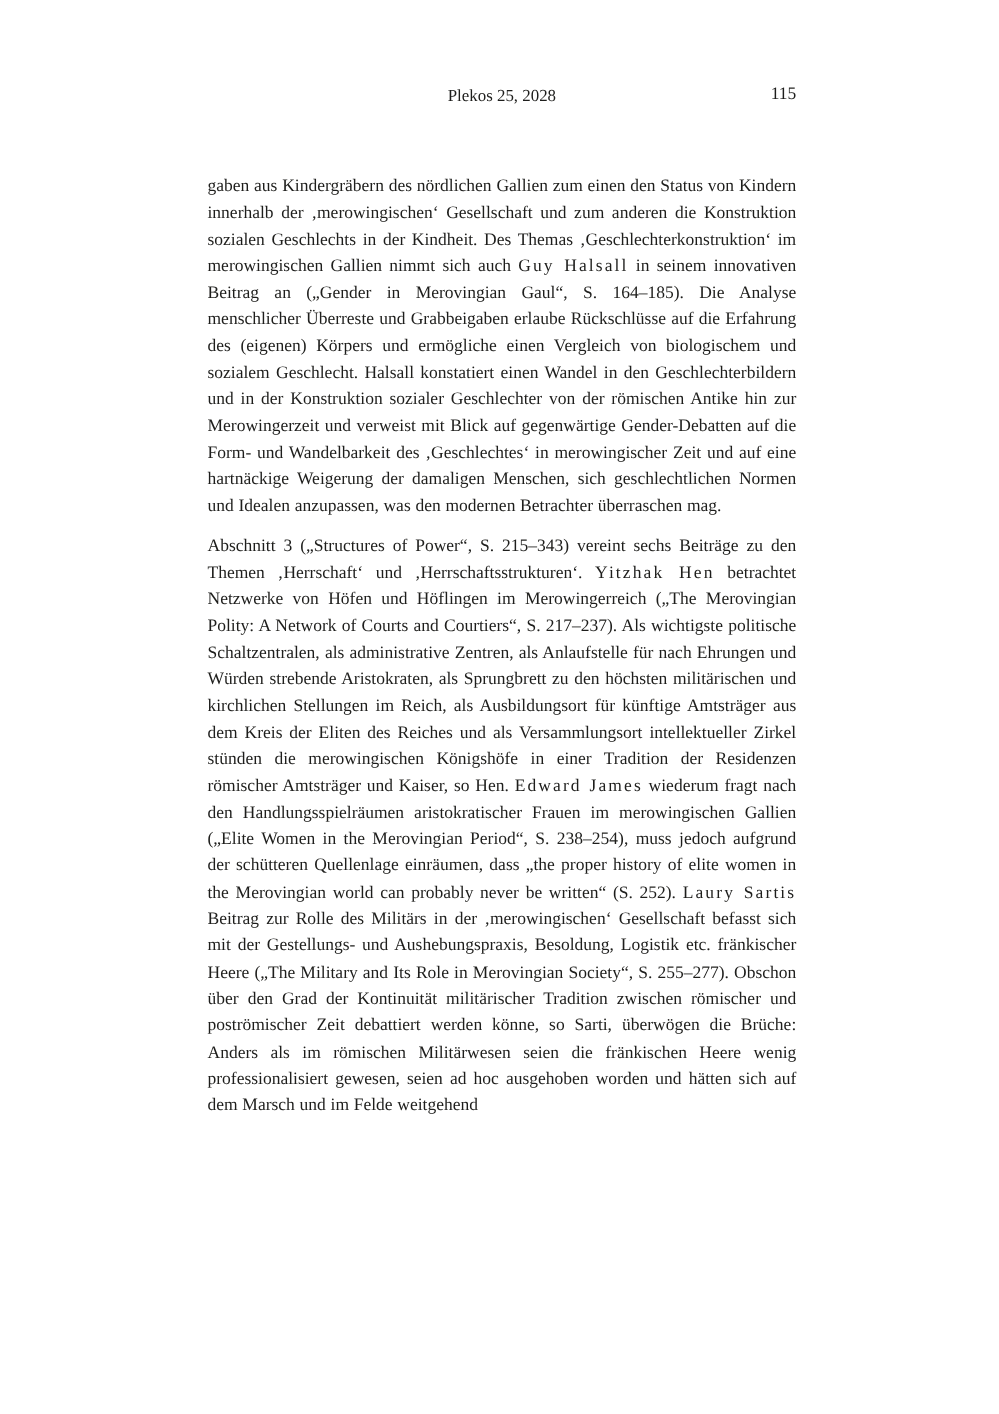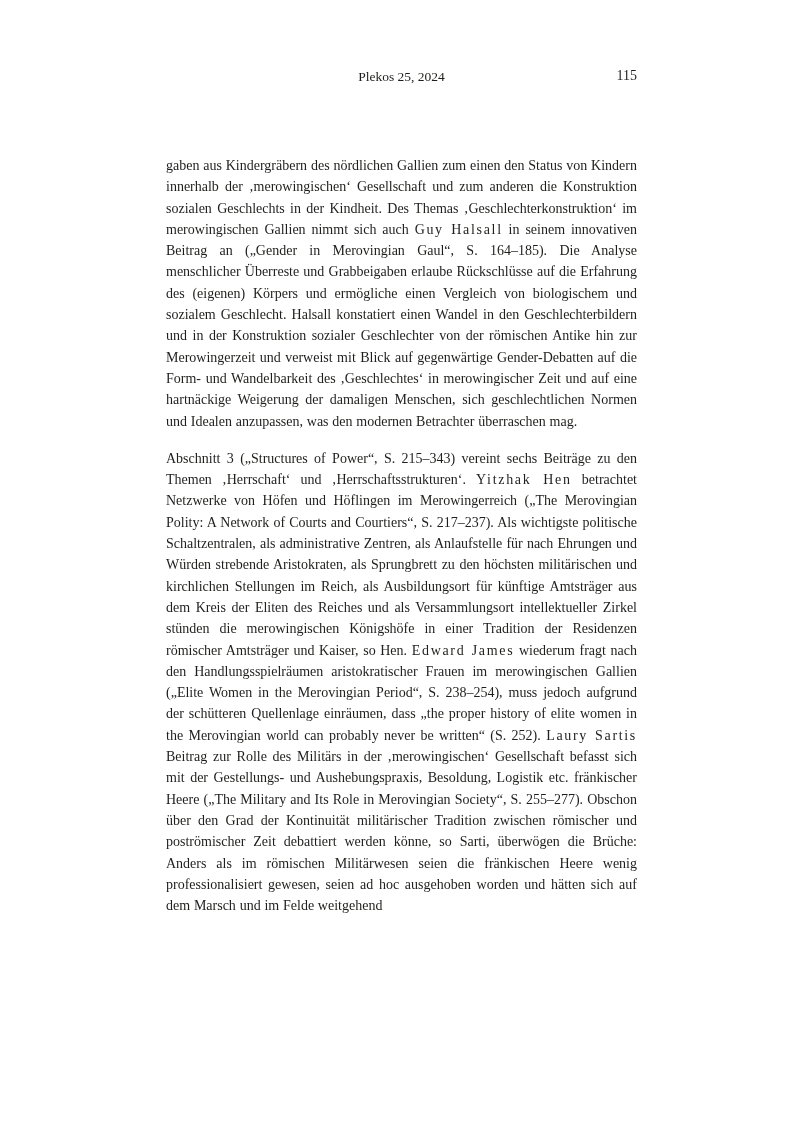--- a/index.html
+++ b/index.html
@@ -45,31 +45,31 @@
     left: 166px;
     width: 471px;
     font-size: 14px;
     line-height: 21.3px;
     text-align: justify;
     hyphens: auto;
     -webkit-hyphens: auto;
     word-spacing: 0.02em;
   }
   .text-block p {
-    margin: 16px 0 11px 0;
+    margin: 0 0 11px 0;
   }
   .spaced {
     letter-spacing: 0.12em;
   }
 </style>
 </head>
 <body>
 
 <div class="page">
   <div class="running-head">
-    <span class="journal">Plekos 25, 2024</span>
+    <span class="journal">Plekos 25, 2028</span>
     <span class="pagenum">115</span>
   </div>
   <div class="text-block" lang="de">
       <p><span>gaben aus Kindergräbern des nördlichen Gallien zum einen den Status von Kindern innerhalb der ‚merowingischen‘ Gesellschaft und zum anderen die Konstruktion sozialen Geschlechts in der Kindheit. Des Themas ‚Geschlechterkonstruktion‘ im merowingischen Gallien nimmt sich auch </span><span class="spaced">Guy Halsall</span><span> in seinem innovativen Beitrag an („Gender in Merovingian Gaul“, S. 164–185). Die Analyse menschlicher Überreste und Grabbeigaben erlaube Rückschlüsse auf die Erfahrung des (eigenen) Körpers und ermögliche einen Vergleich von biologischem und sozialem Geschlecht. Halsall konstatiert einen Wandel in den Geschlechterbildern und in der Konstruktion sozialer Geschlechter von der römischen Antike hin zur Merowingerzeit und verweist mit Blick auf gegenwärtige Gender-Debatten auf die Form- und Wandelbarkeit des ‚Geschlechtes‘ in merowingischer Zeit und auf eine hartnäckige Weigerung der damaligen Menschen, sich geschlechtlichen Normen und Idealen anzupassen, was den modernen Betrachter überraschen mag.</span></p>
       <p><span>Abschnitt 3 („Structures of Power“, S. 215–343) vereint sechs Beiträge zu den Themen ‚Herrschaft‘ und ‚Herrschaftsstrukturen‘. </span><span class="spaced">Yitzhak Hen</span><span> betrachtet Netzwerke von Höfen und Höflingen im Merowingerreich („The Merovingian Polity: A Network of Courts and Courtiers“, S. 217–237). Als wichtigste politische Schaltzentralen, als administrative Zentren, als Anlaufstelle für nach Ehrungen und Würden strebende Aristokraten, als Sprungbrett zu den höchsten militärischen und kirchlichen Stellungen im Reich, als Ausbildungsort für künftige Amtsträger aus dem Kreis der Eliten des Reiches und als Versammlungsort intellektueller Zirkel stünden die merowingischen Königshöfe in einer Tradition der Residenzen römischer Amtsträger und Kaiser, so Hen. </span><span class="spaced">Edward James</span><span> wiederum fragt nach den Handlungsspielräumen aristokratischer Frauen im merowingischen Gallien („Elite Women in the Merovingian Period“, S. 238–254), muss jedoch aufgrund der schütteren Quellenlage einräumen, dass „the proper history of elite women in the Merovingian world can probably never be written“ (S. 252). </span><span class="spaced">Laury Sartis</span><span> Beitrag zur Rolle des Militärs in der ‚merowingischen‘ Gesellschaft befasst sich mit der Gestellungs- und Aushebungspraxis, Besoldung, Logistik etc. fränkischer Heere („The Military and Its Role in Merovingian Society“, S. 255–277). Obschon über den Grad der Kontinuität militärischer Tradition zwischen römischer und poströmischer Zeit debattiert werden könne, so Sarti, überwögen die Brüche: Anders als im römischen Militärwesen seien die fränkischen Heere wenig professionalisiert gewesen, seien ad hoc ausgehoben worden und hätten sich auf dem Marsch und im Felde weitgehend</span></p>
     </div>
 </div>
 
 </body></html>

